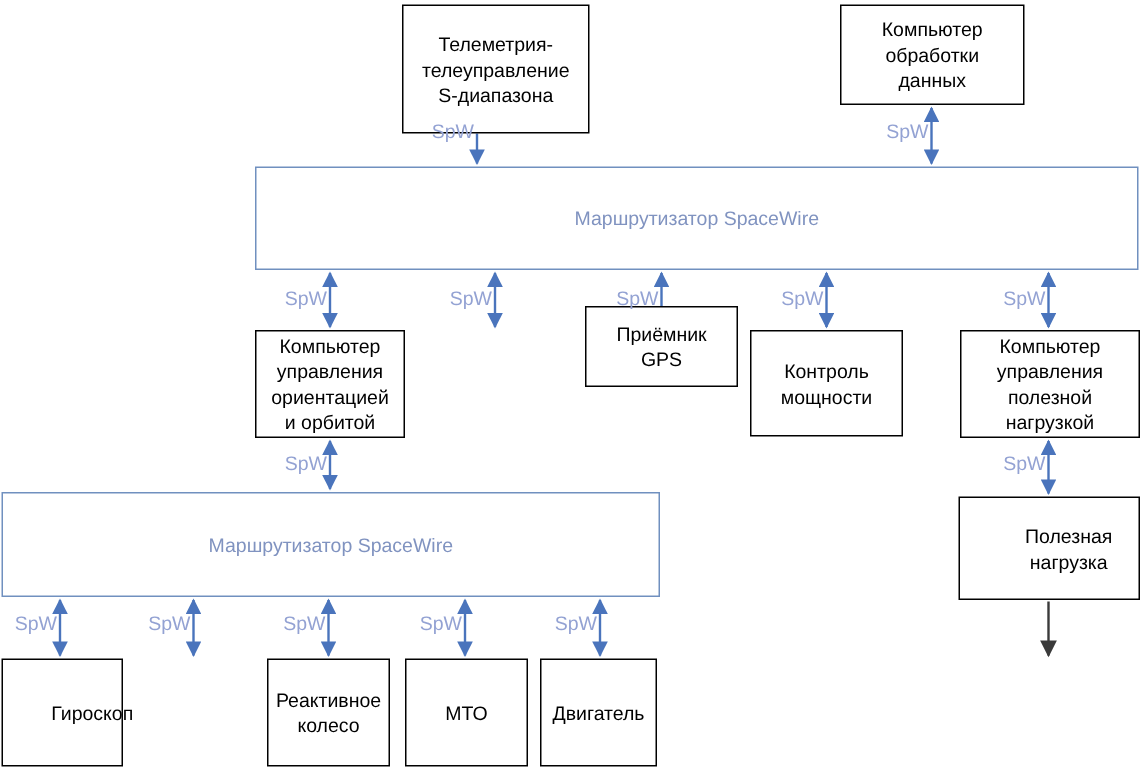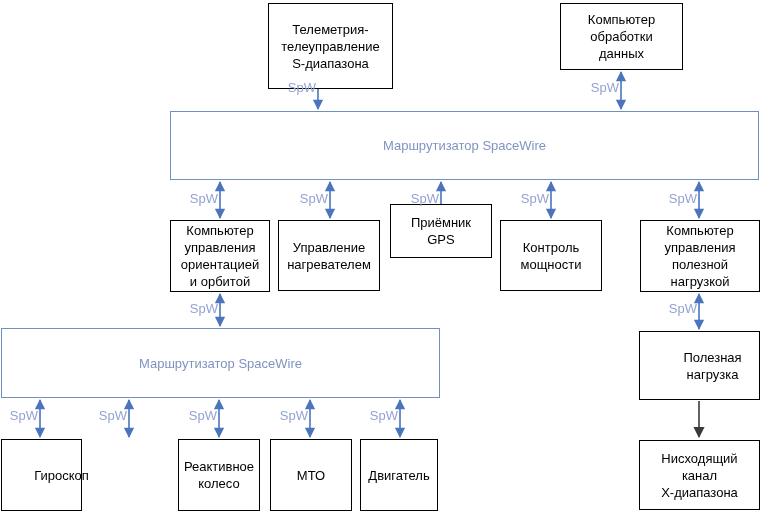--- a/index.html
+++ b/index.html
@@ -61,44 +61,39 @@
   <div class="box" style="left:560px;top:3px;width:123px;height:67px;">Компьютер
 обработки
 данных</div>
 
   <div class="box router" style="left:170px;top:111px;width:589px;height:69px;">Маршрутизатор SpaceWire</div>
 
   <div class="box" style="left:170px;top:220px;width:100px;height:72px;">Компьютер
 управления
 ориентацией
 и орбитой</div>
-  <div class="box" style="left:278px;top:220px;width:102px;height:71px;">Управление
-нагревателем</div>
   <div class="box" style="left:390px;top:204px;width:102px;height:54px;">Приёмник
 GPS</div>
   <div class="box" style="left:500px;top:220px;width:102px;height:71px;">Контроль
 мощности</div>
   <div class="box" style="left:640px;top:220px;width:120px;height:72px;">Компьютер
 управления
 полезной
 нагрузкой</div>
 
   <div class="box router" style="left:1px;top:328px;width:439px;height:70px;">Маршрутизатор SpaceWire</div>
 
   <div class="box" style="left:1px;top:439px;width:81px;height:72px;padding-left:40px;">Гироскоп</div>
   <div class="box" style="left:178px;top:439px;width:82px;height:72px;">Реактивное
 колесо</div>
   <div class="box" style="left:270px;top:439px;width:82px;height:72px;">МТО</div>
   <div class="box" style="left:360px;top:439px;width:78px;height:72px;">Двигатель</div>
 
   <div class="box" style="left:639px;top:331px;width:121px;height:69px;padding-left:26px;">Полезная
 нагрузка</div>
-  <div class="box" style="left:639px;top:440px;width:121px;height:70px;">Нисходящий
-канал
-X-диапазона</div>
 
   <span class="spw" style="left:276px;top:81px;">SpW</span>
   <span class="spw" style="left:579px;top:81px;">SpW</span>
   <span class="spw" style="left:178px;top:192px;">SpW</span>
   <span class="spw" style="left:288px;top:192px;">SpW</span>
   <span class="spw" style="left:399px;top:192px;">SpW</span>
   <span class="spw" style="left:509px;top:192px;">SpW</span>
   <span class="spw" style="left:657px;top:192px;">SpW</span>
   <span class="spw" style="left:178px;top:302px;">SpW</span>
   <span class="spw" style="left:657px;top:302px;">SpW</span>

